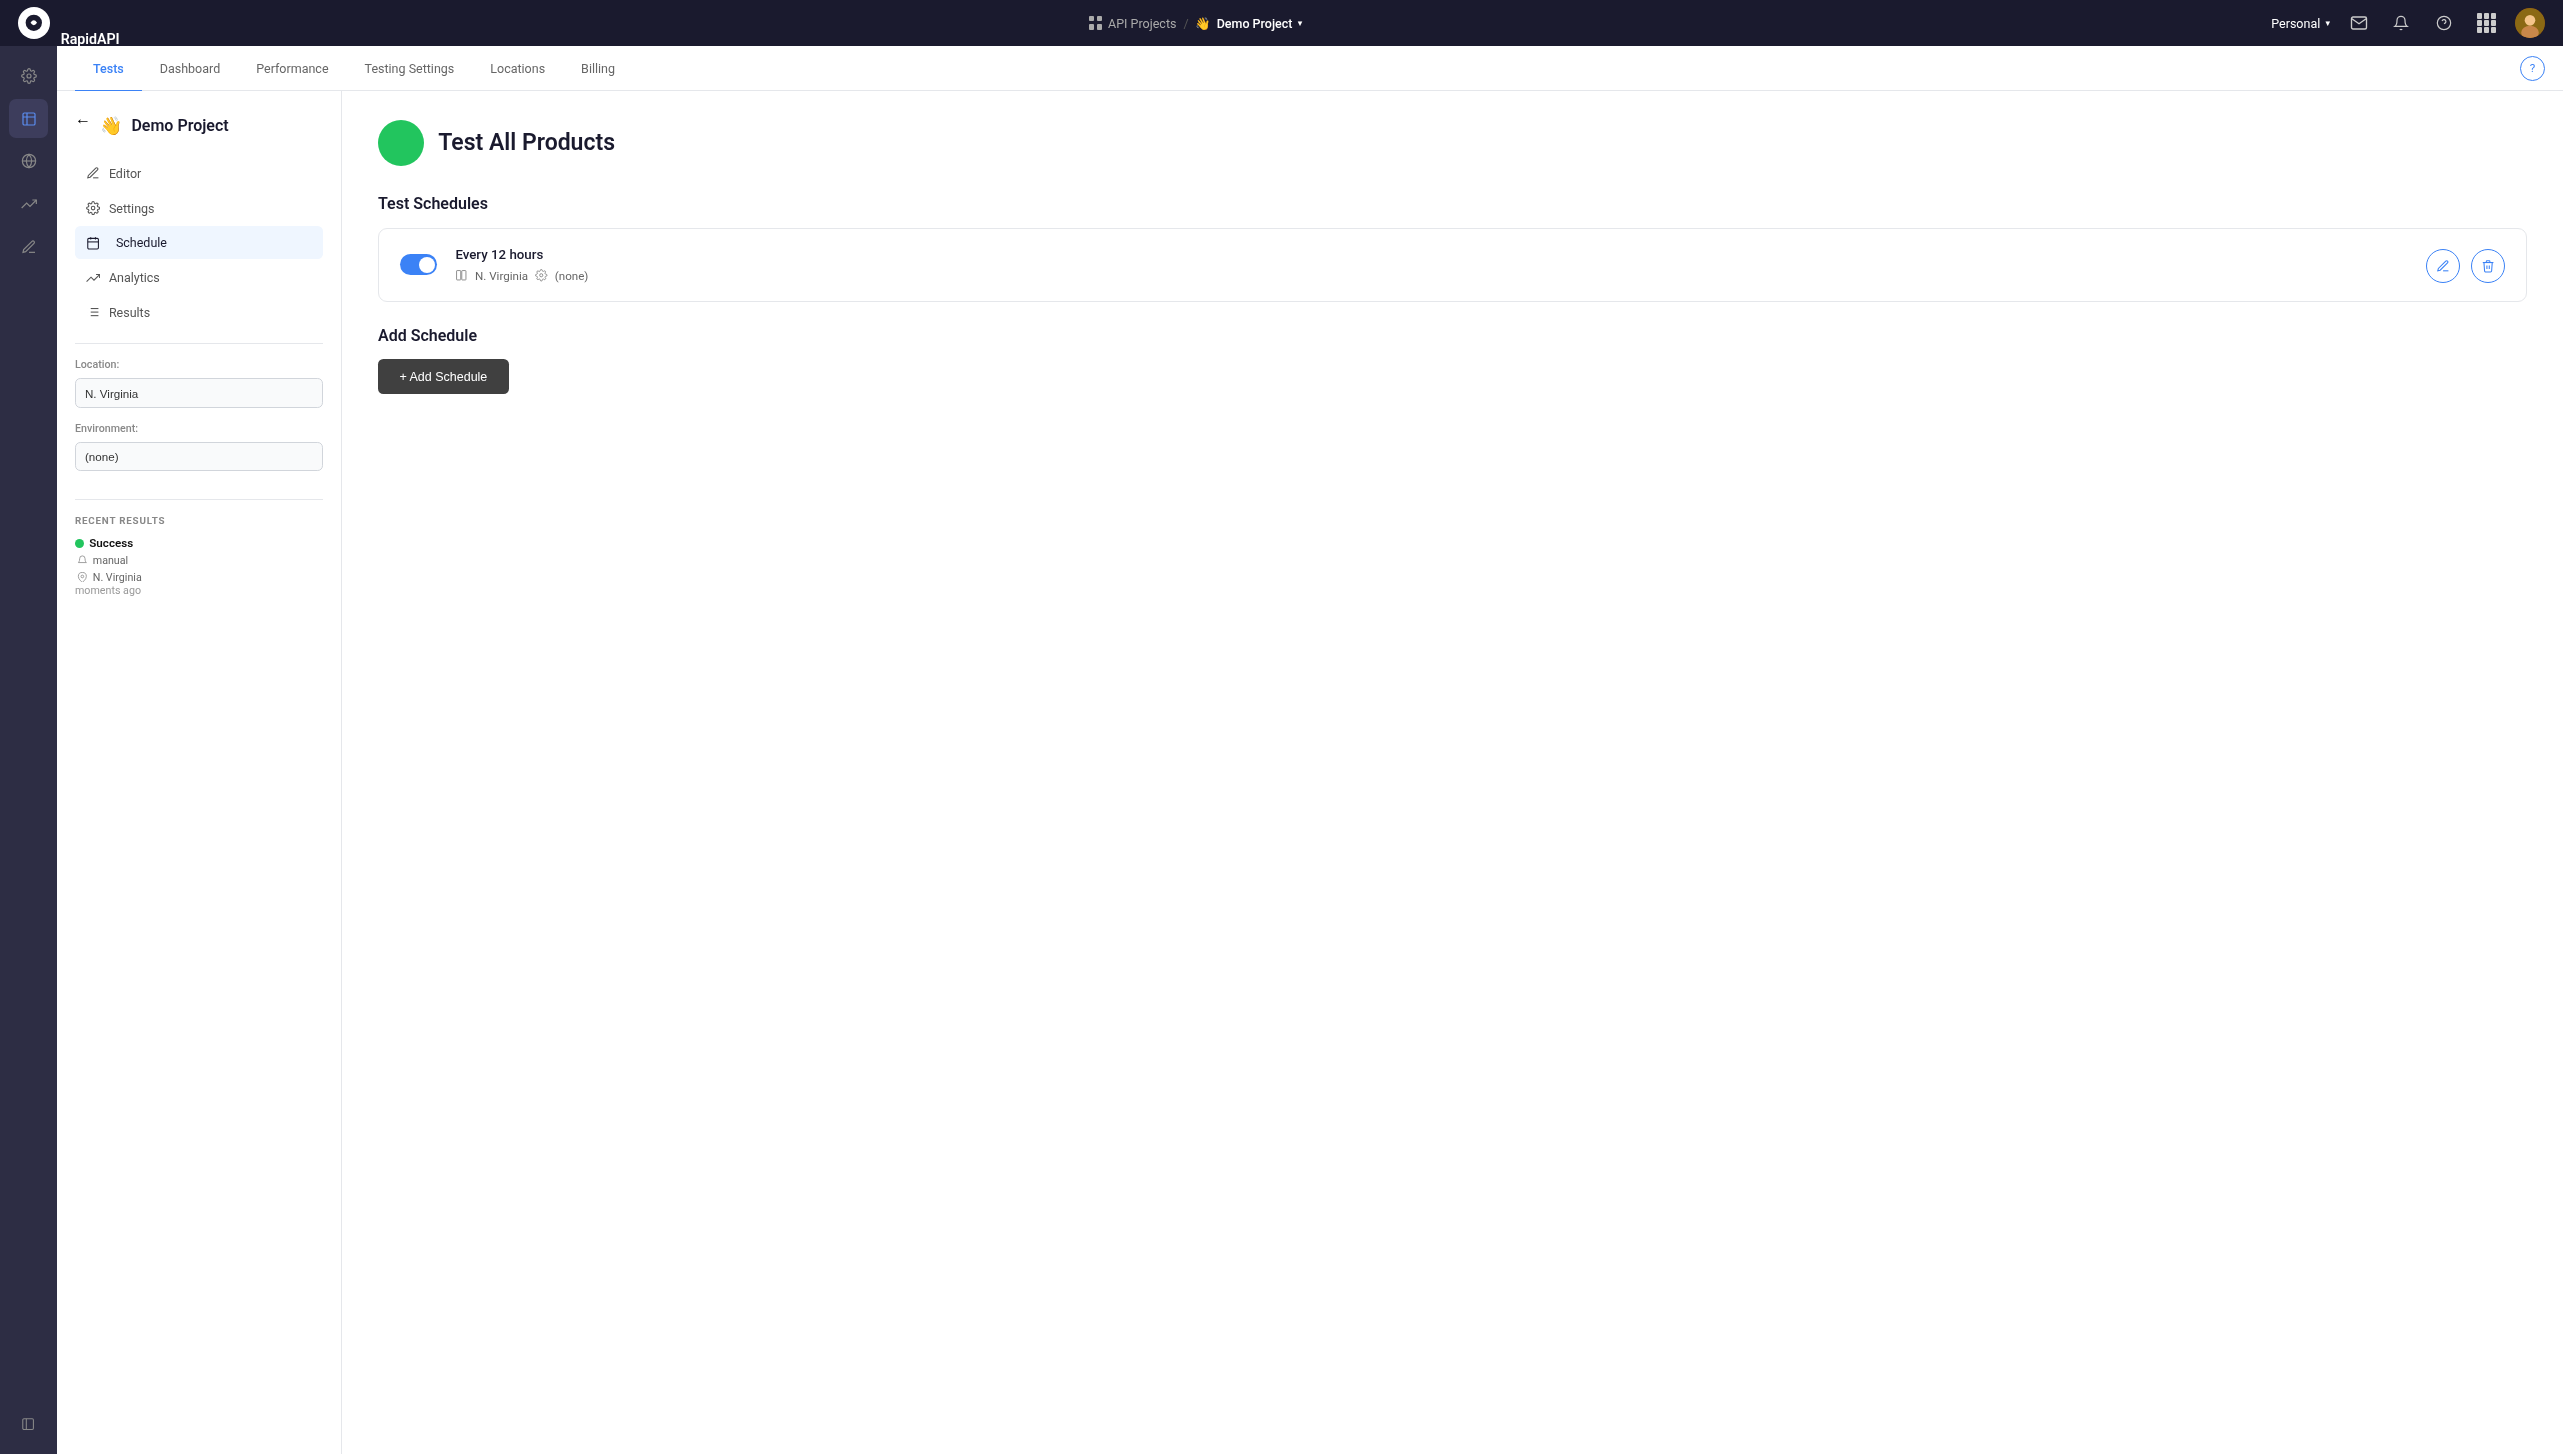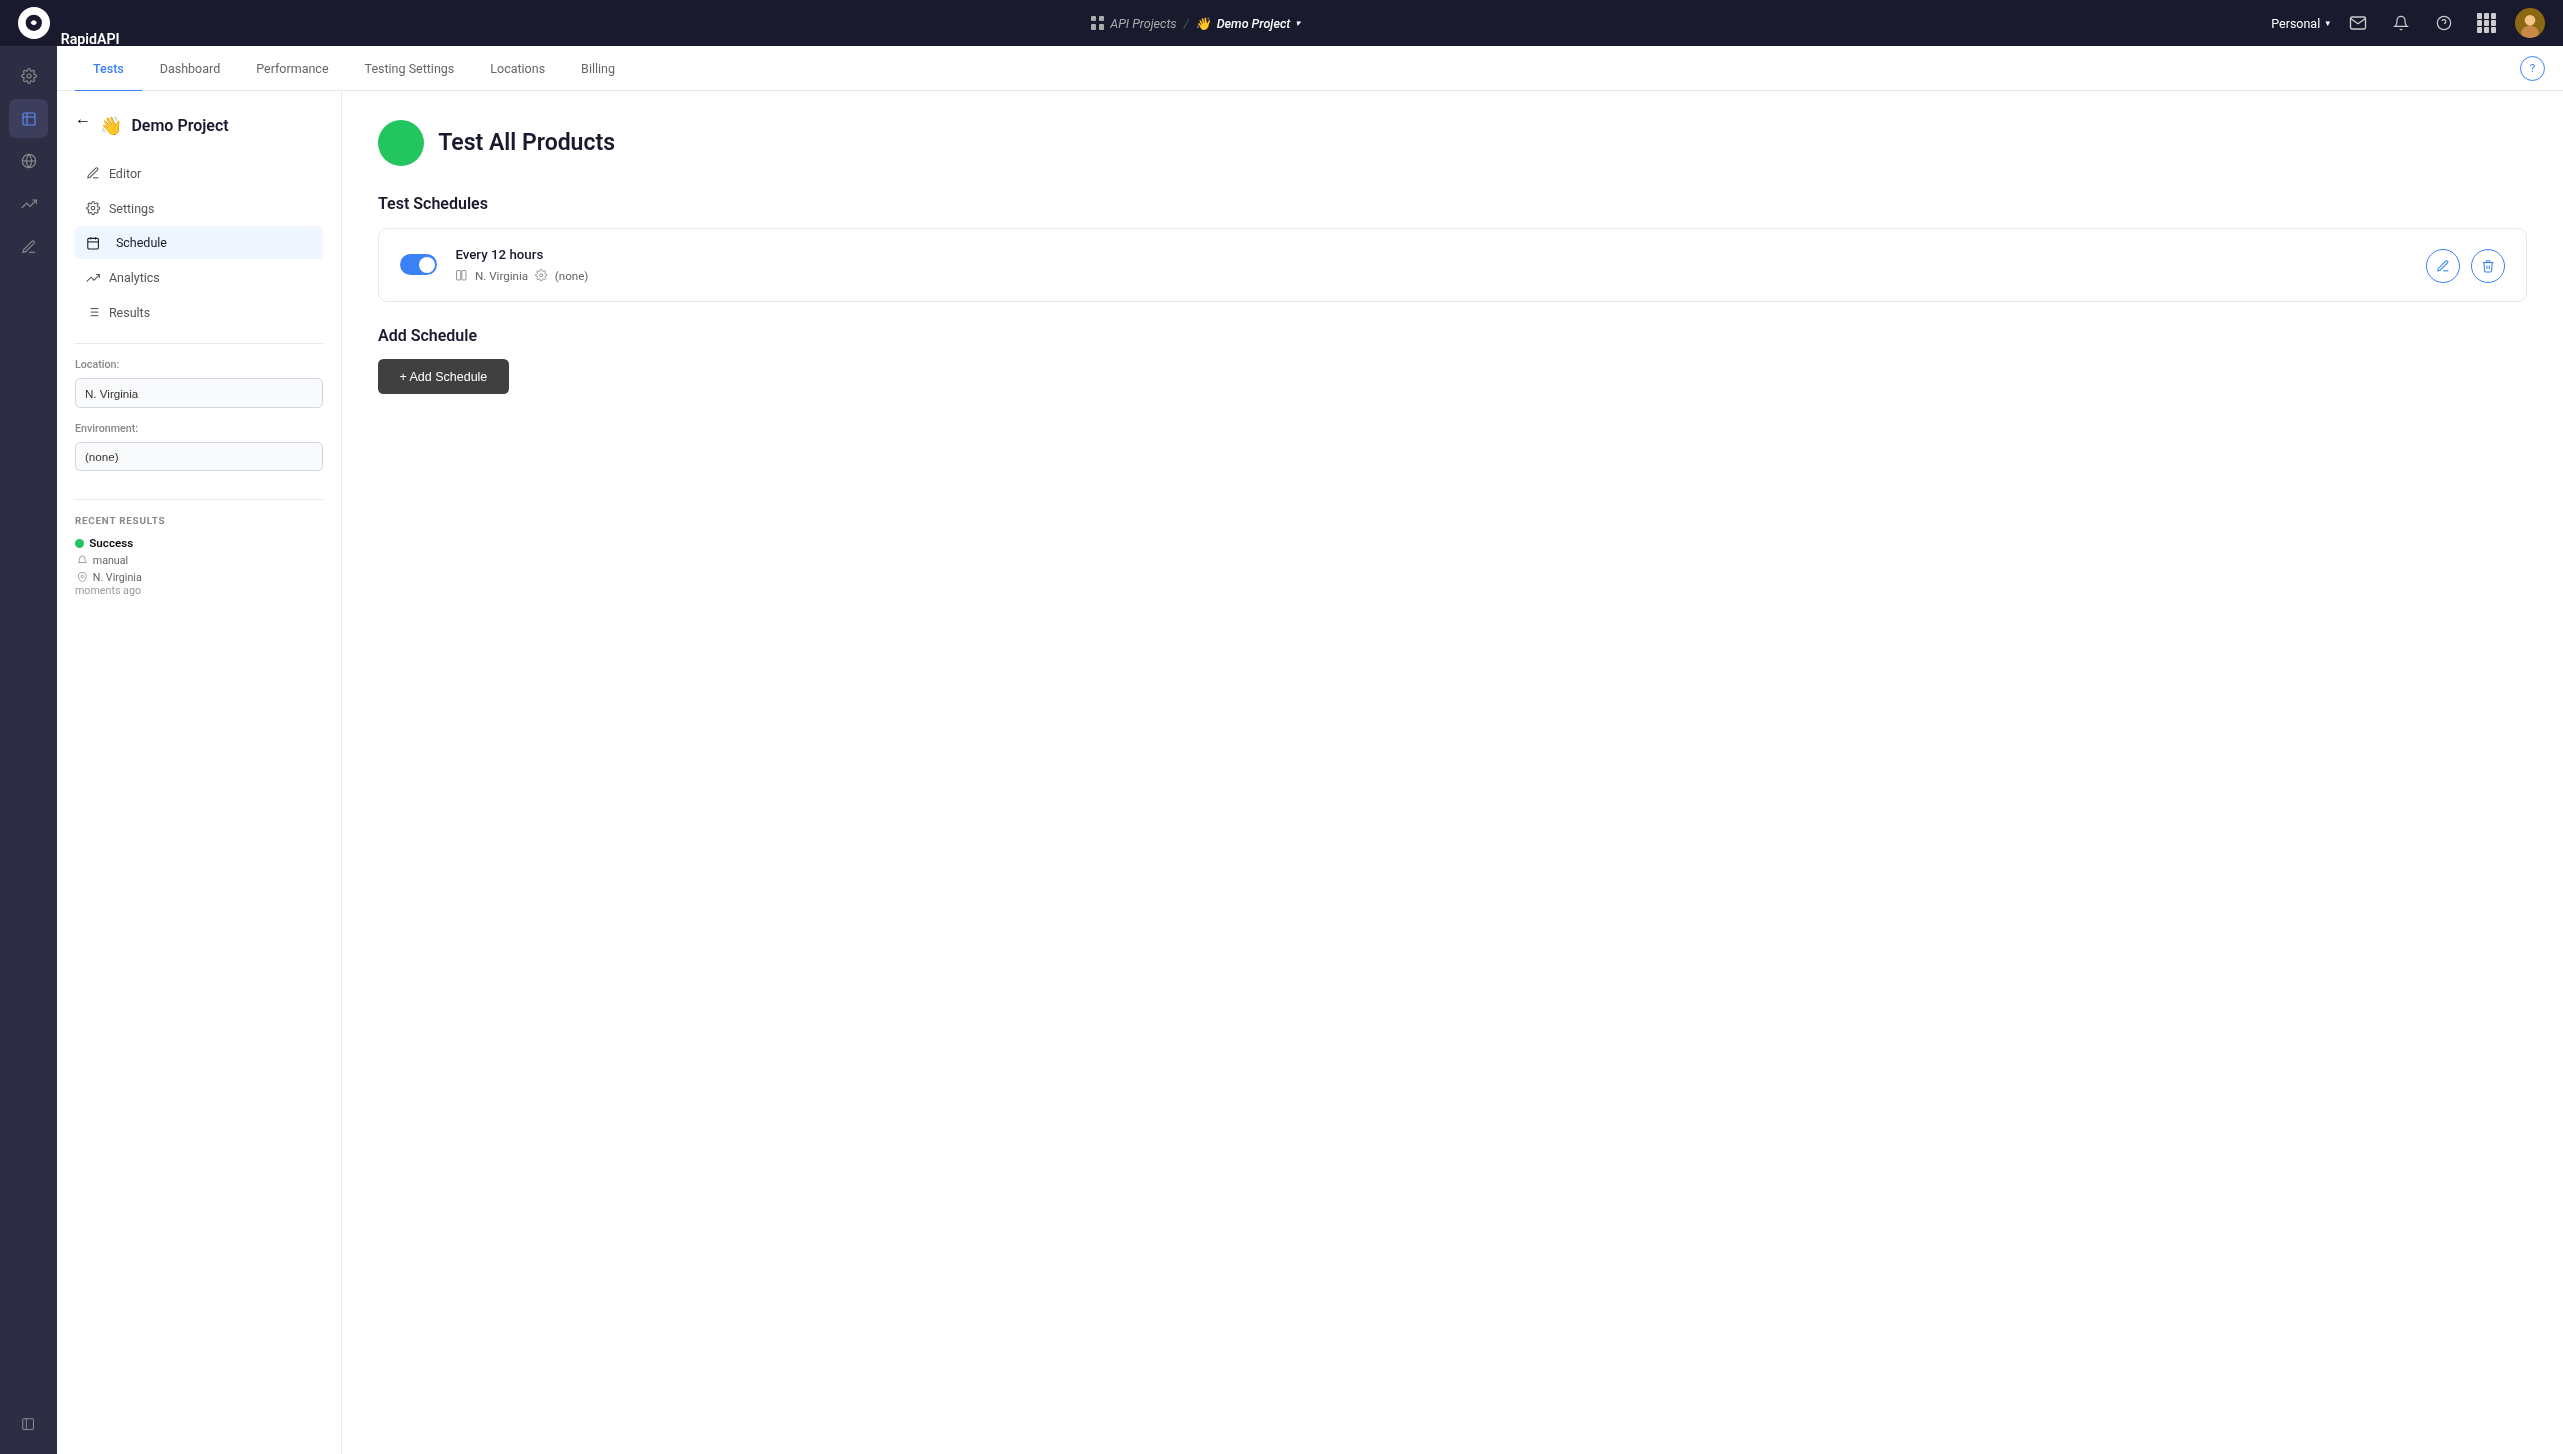--- a/index.html
+++ b/index.html
@@ -11,21 +11,21 @@
       background: #1a1a2e; color: white; height: 46px; padding: 0 18px;
       position: fixed; top: 0; left: 0; right: 0; z-index: 100;
     }
     .top-nav-left { display: flex; align-items: center; gap: 10.7px; }
     .logo-icon {
       width: 32px; height: 32px; background: white; border-radius: 50%;
       display: flex; align-items: center; justify-content: center;
     }
     .logo-icon svg { width: 19.6px; height: 19.6px; }
     .logo-text { font-size: 14.2px; font-weight: 600; color: white; margin-top: 32px; }
-    .top-nav-center { display: flex; align-items: center; gap: 7.1px; color: #aaa; font-size: 12.5px; font-style: italic; }
+    .top-nav-center { display: flex; align-items: center; gap: 7.1px; color: #aaa; font-size: 12.5px; }
     .nav-separator { color: #555; }
     .project-name { display: flex; align-items: center; gap: 5.3px; color: white; cursor: pointer; }
     .chevron-down { font-size: 9px; }
     .top-nav-right { display: flex; align-items: center; gap: 14.2px; }
     .personal-selector { display: flex; align-items: center; gap: 5.3px; color: white; font-size: 12.5px; cursor: pointer; }
     .nav-icon-btn { width: 28.5px; height: 28.5px; display: flex; align-items: center; justify-content: center; color: #ccc; cursor: pointer; font-size: 14.2px; }
     .avatar { width: 30px; height: 30px; border-radius: 50%; background: #8b4513; overflow: hidden; display: flex; align-items: center; justify-content: center; color: white; font-size: 10.7px; }
 
     
     .main-layout { display: flex; height: 100vh; padding-top: 46px; }

